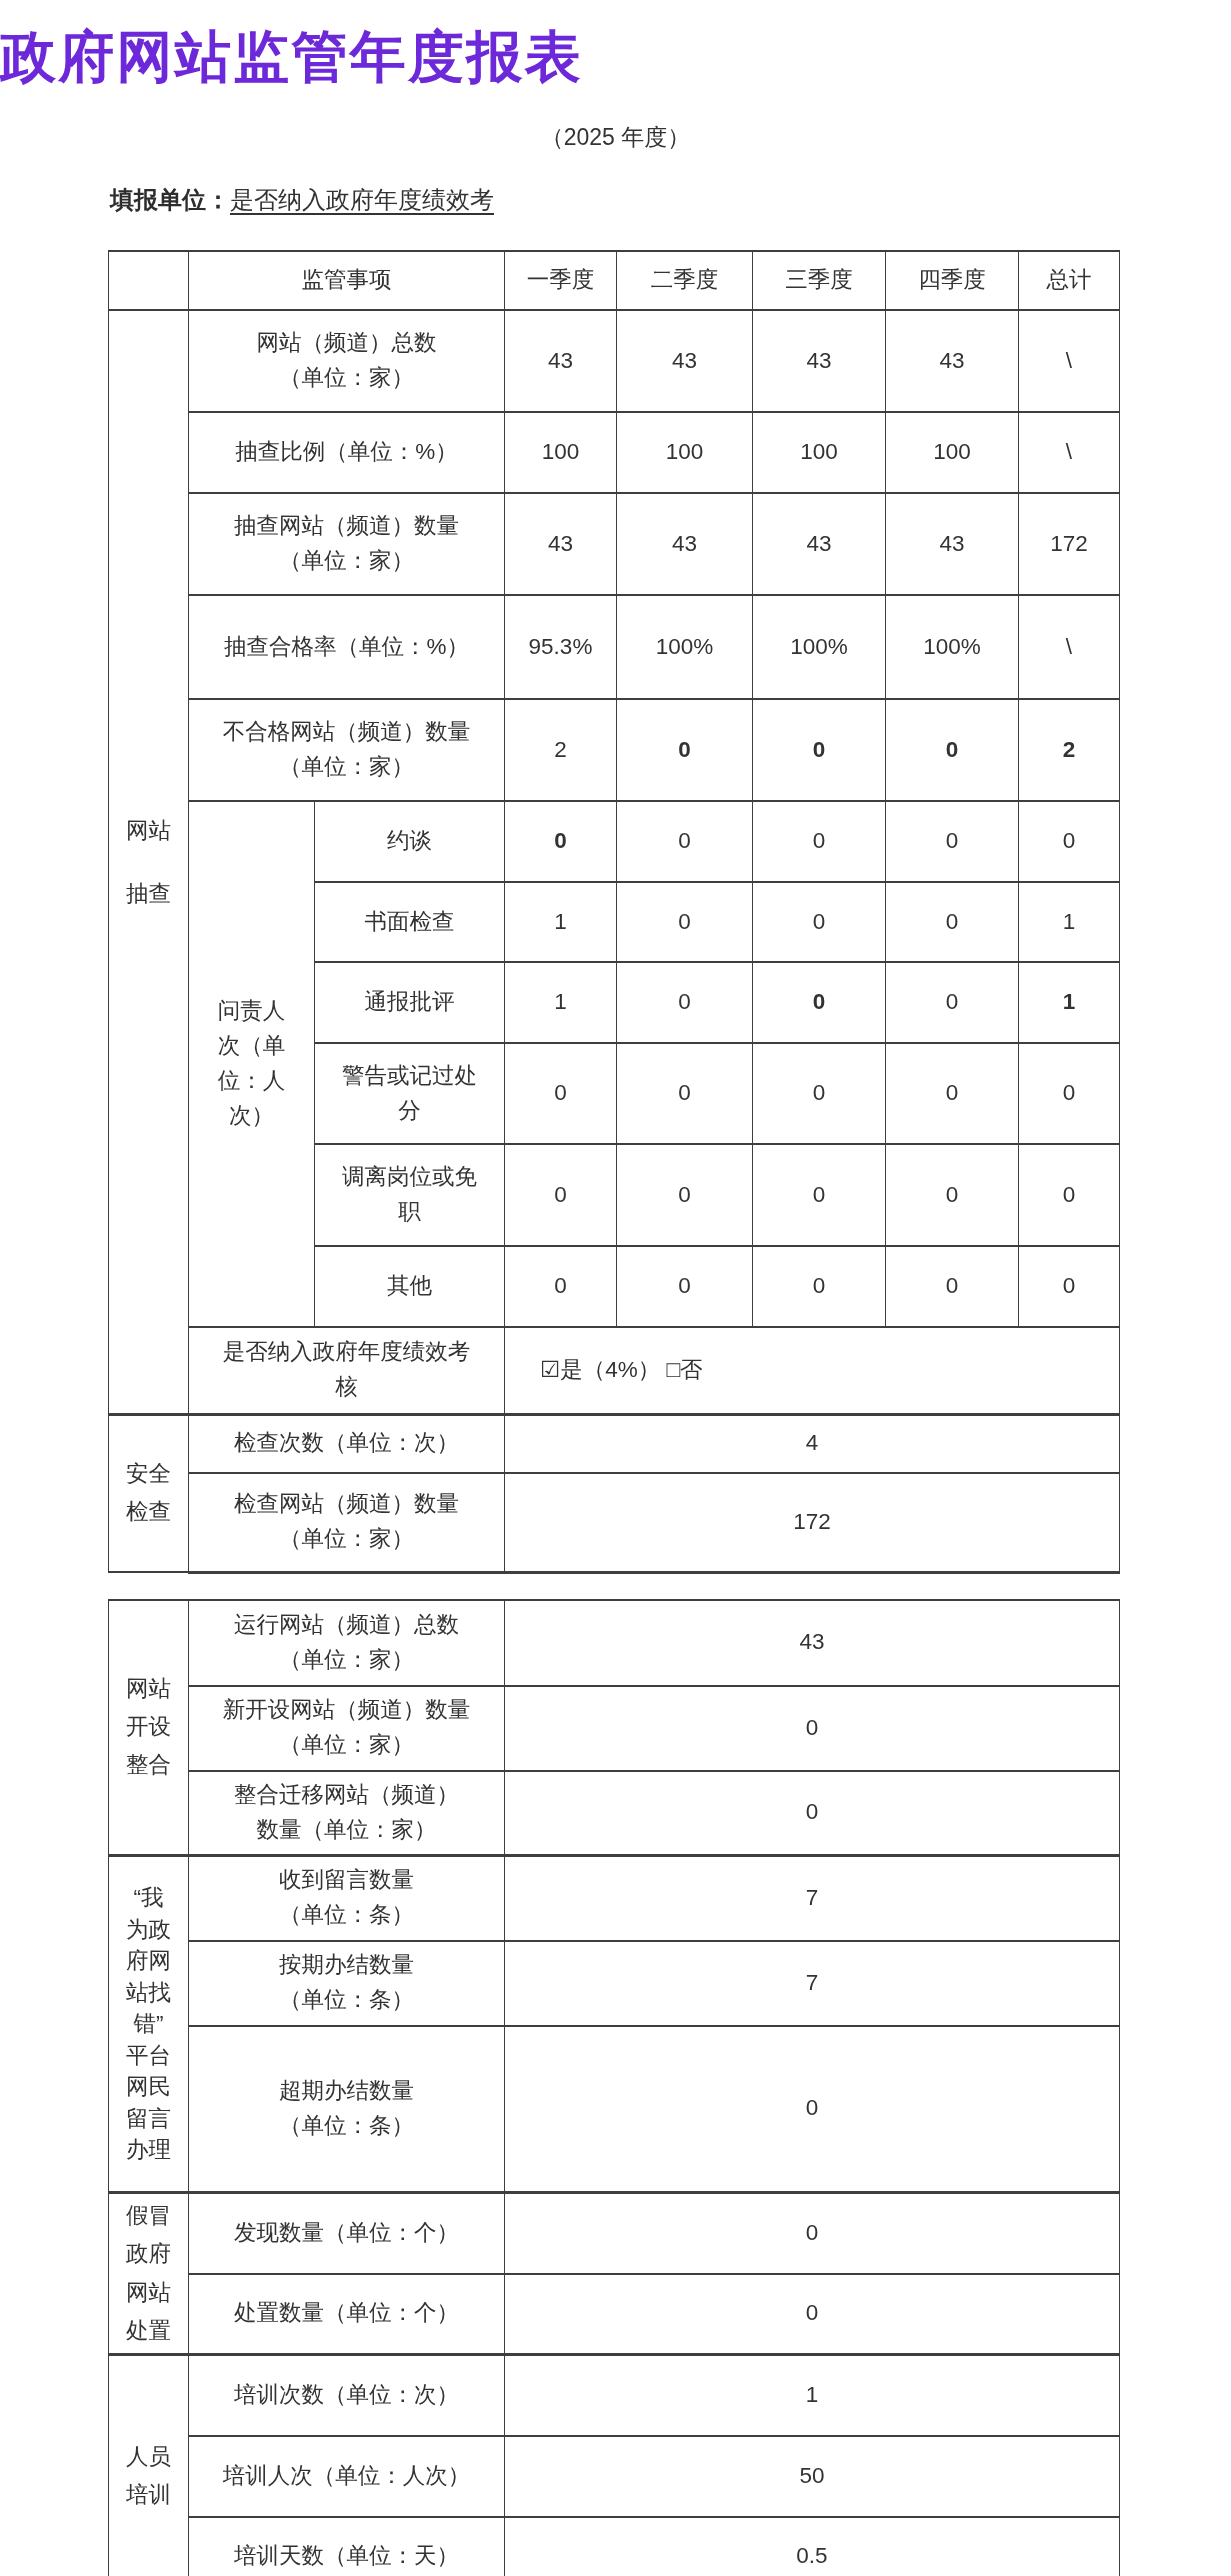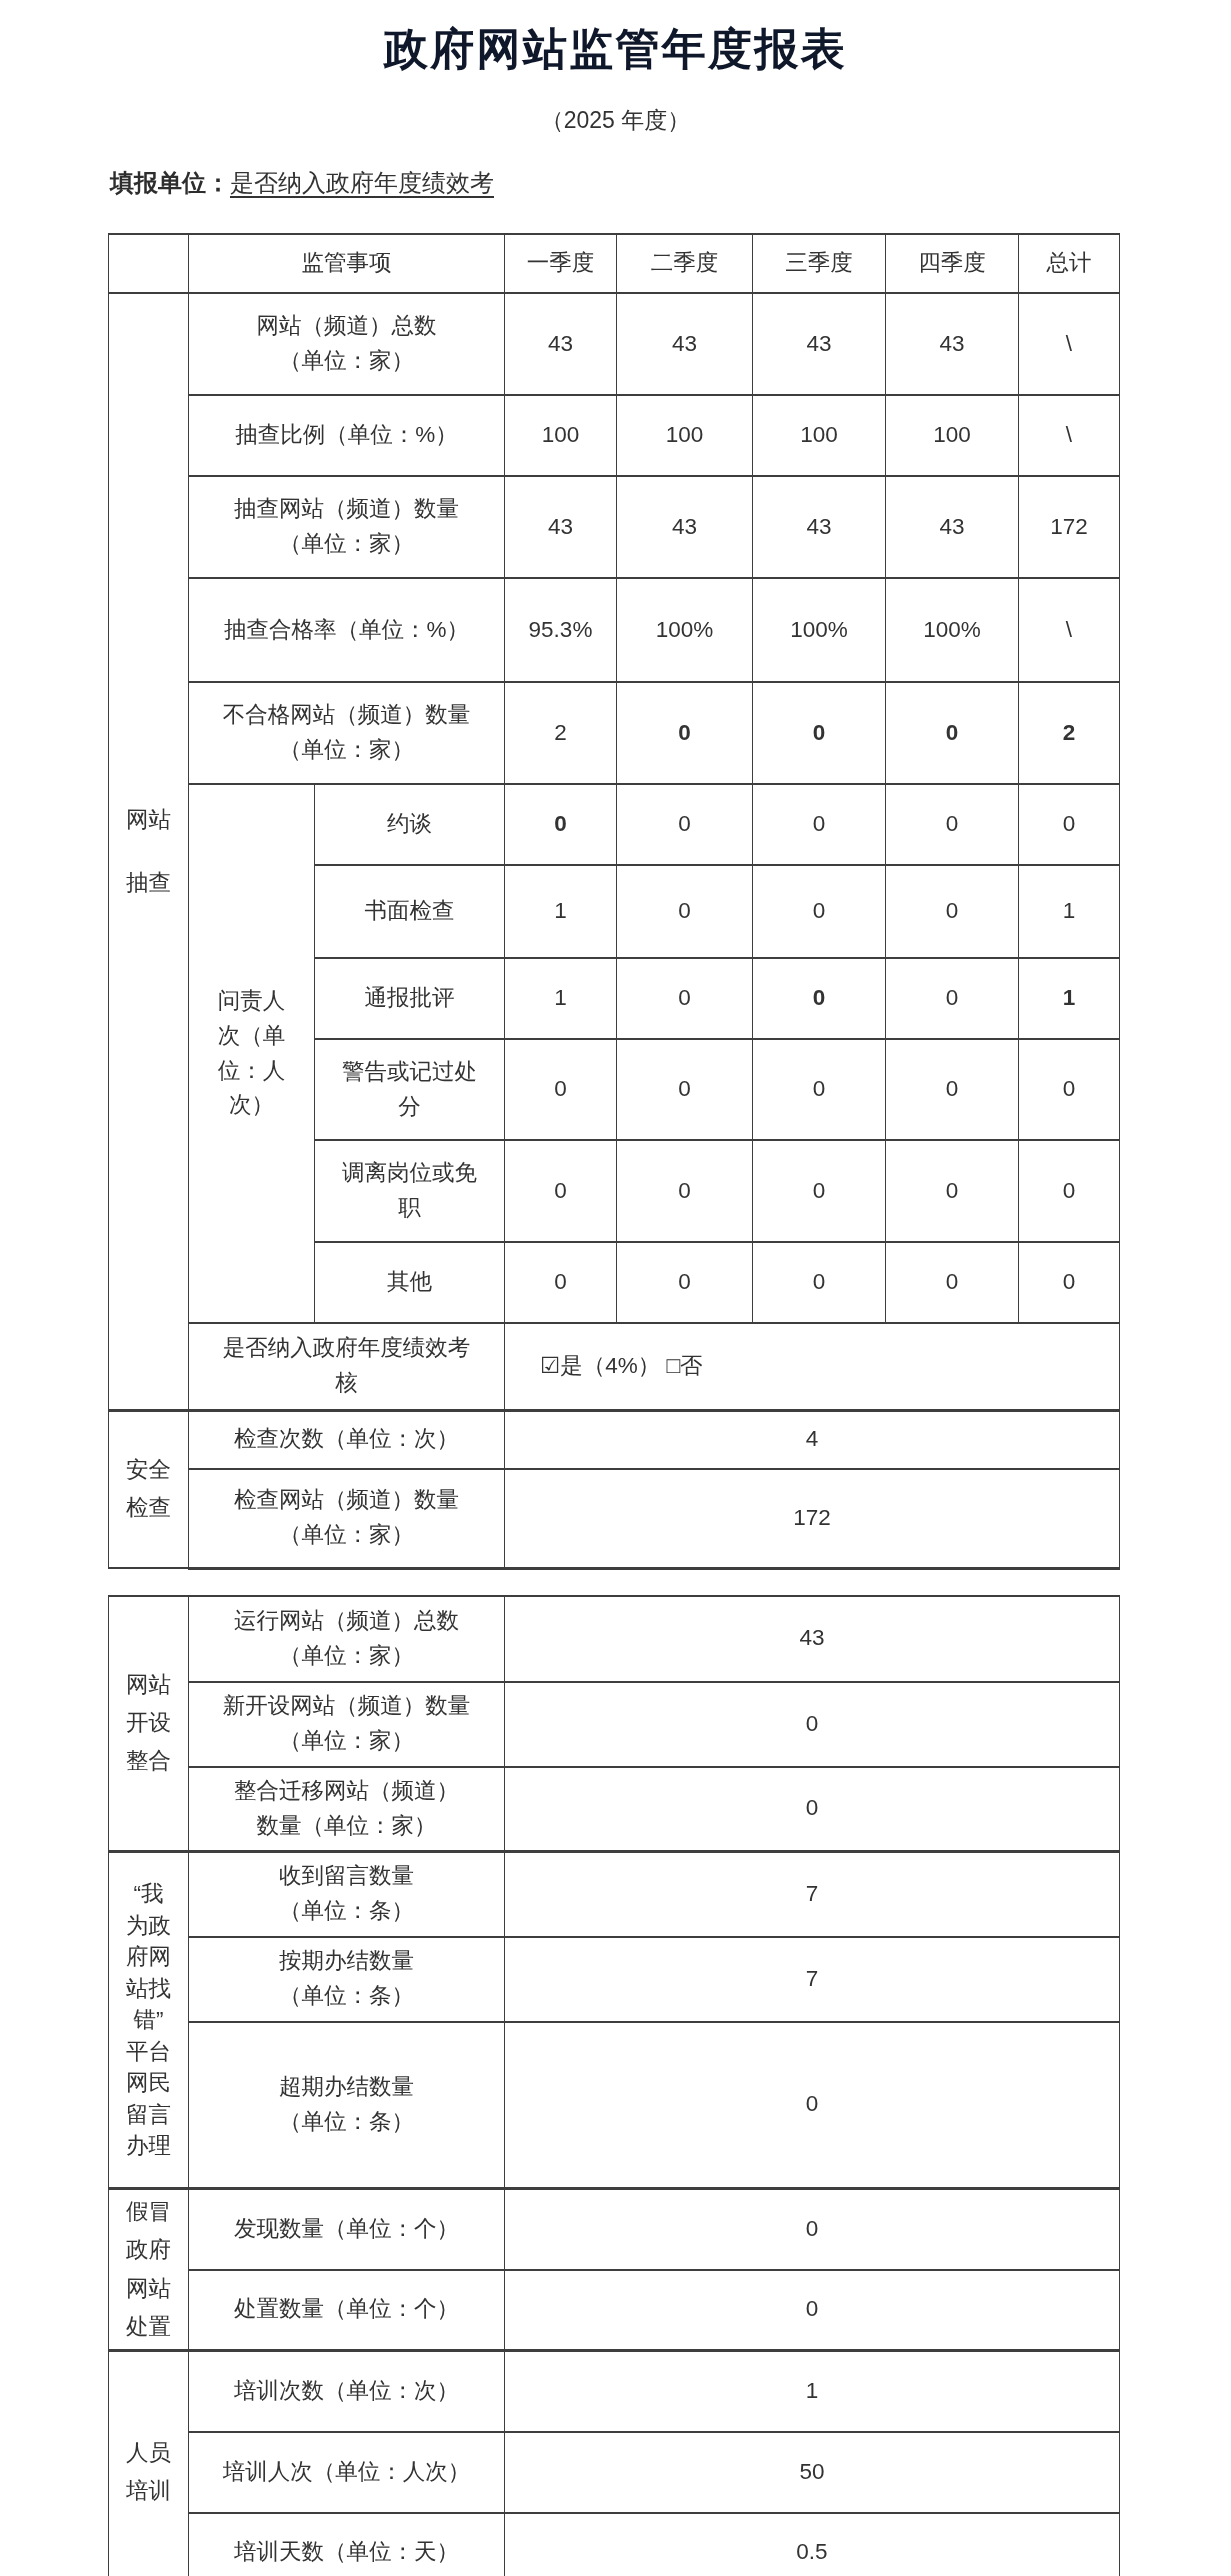--- a/index.html
+++ b/index.html
@@ -1,19 +1,19 @@
 <!DOCTYPE html>
 <html style="font-size:12.4px"><head>
 <meta charset="utf-8">
 <style>
   html,body{margin:0;padding:0;background:#ffffff;}
   body{width:1231px;height:2576px;position:relative;overflow:hidden;
        font-family:"Liberation Sans","DejaVu Sans",sans-serif;color:#333333;}
-  .title{ text-align:center;margin:20px 0 0 0;font-size:44px;font-weight:bold;
-          color:#0f172a;letter-spacing:2.3px;}
+  .title{ text-align:left;margin:20px 0 0 0;font-size:56px;font-weight:bold;
+          color:#6d28d9;letter-spacing:2.3px;}
   .subtitle{text-align:center;margin-top:26px;font-size:23px;color:#333;}
   .org-line{margin:31px 0 0 110px;font-size:24px;}
   .org-label{font-weight:bold;color:#2d2d2d;margin-top:20px;}
   .org-value{text-decoration:underline;text-underline-offset:5.4px;}
   .tbl-wrap{margin-left:108px;width:1010px;}
   table{border-collapse:collapse;table-layout:fixed;width:1010px;font-size:22.5px;color:#333;}
   #table1{margin-top:34px;}
   #table2{margin-top:25px;}
   td,th{border:1.6px solid #3e3e3e;border-top-width:2.3px;border-bottom-width:2.3px;
         text-align:center;vertical-align:middle;font-weight:normal;padding:0 4.7px;
@@ -108,21 +108,21 @@
 次（单
 位：人
 次）</td>
     <td>约谈</td>
     <td class="val b">0</td>
     <td class="val">0</td>
     <td class="val">0</td>
     <td class="val">0</td>
     <td class="val">0</td>
   </tr>
-  <tr style="height:93px">
+  <tr style="height:80px">
     <td>书面检查</td>
     <td class="val">1</td>
     <td class="val">0</td>
     <td class="val">0</td>
     <td class="val">0</td>
     <td class="val">1</td>
   </tr>
   <tr style="height:81px">
     <td>通报批评</td>
     <td class="val">1</td>

